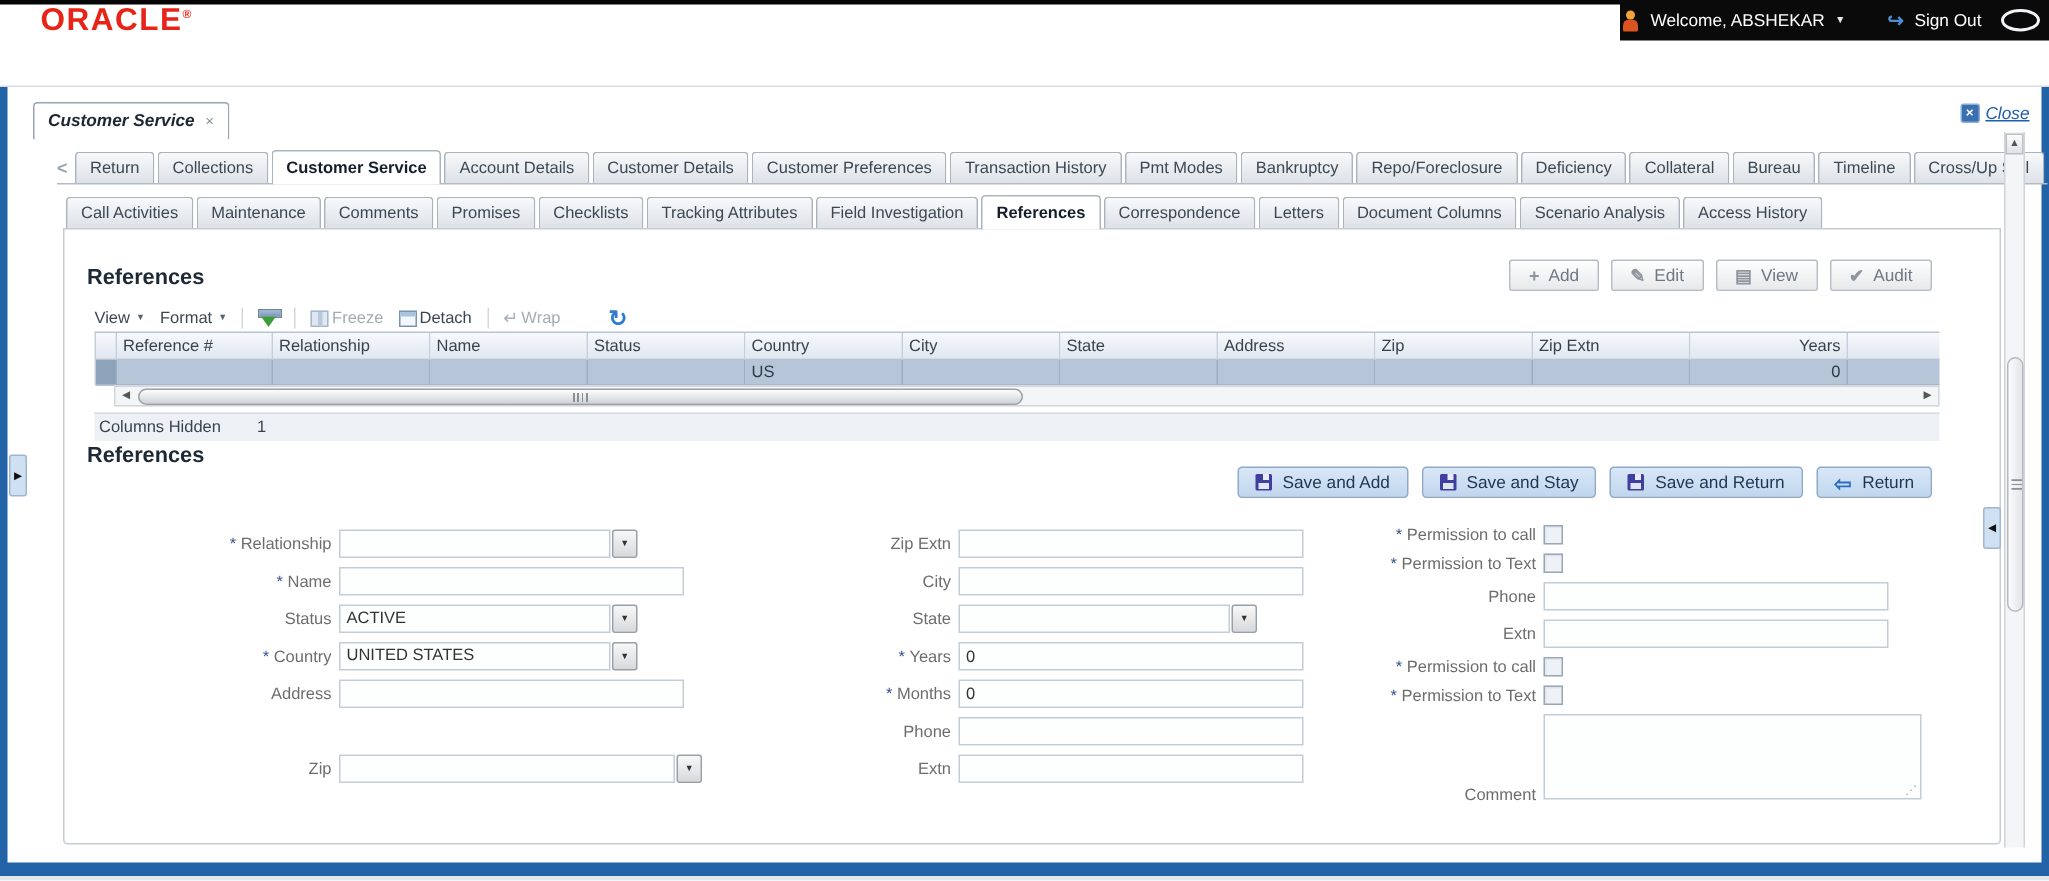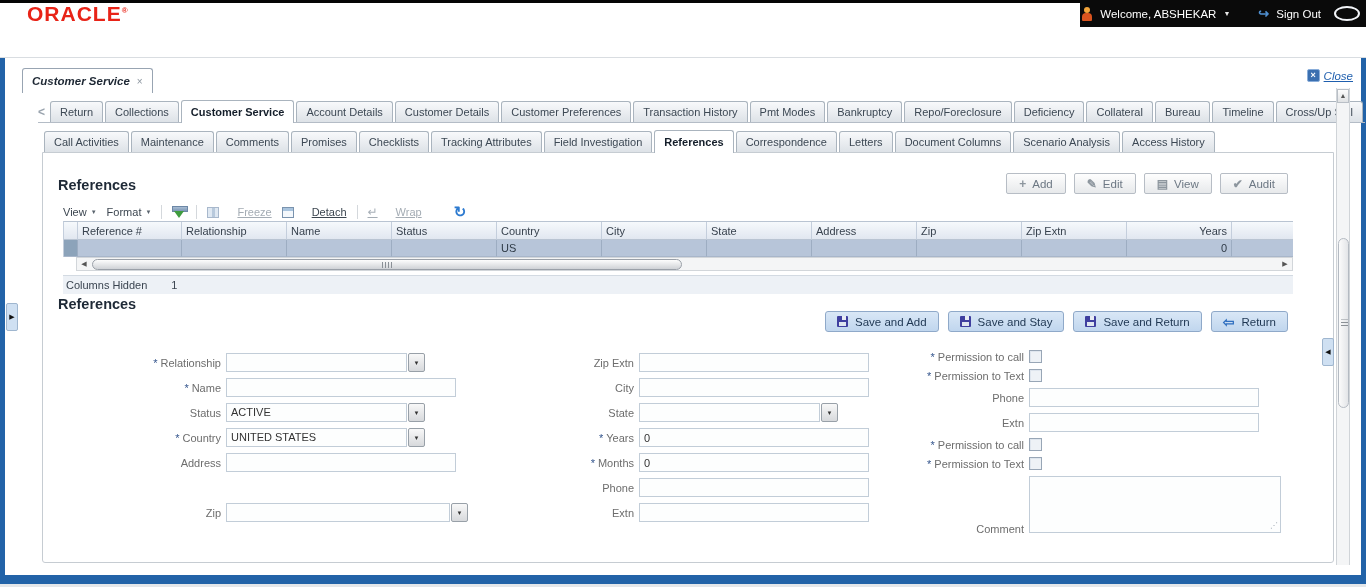--- a/index.html
+++ b/index.html
@@ -70,21 +70,21 @@
               background:linear-gradient(#fefefe,#e7e9eb); border:1px solid #b7bdc5; border-radius:2px;
               color:#6d7884; font-size:11.5px; cursor:pointer; }
   .btn-gray .ic { color:#8d969e; font-size:12px; font-weight:bold; }
 
   
   .toolbar { position:absolute; left:20px; top:50px; height:18px; display:flex; align-items:center;
              gap:10px; color:#3c4650; }
   .tb-menu { display:flex; align-items:center; gap:4px; cursor:pointer; }
   .tb-menu .caret-sm { font-size:6px; color:#5a646e; }
   .tb-sep { width:1px; height:14px; background:#d4d8dc; }
-  .tb-item { display:flex; align-items:center; gap:18px; cursor:pointer;text-decoration:underline; }
+  .tb-item { display:flex; align-items:center; gap:2px; cursor:pointer; }
   .tb-item.disabled { color:#a4acb4; cursor:default; }
   .qbe-icon { width:14px; height:13px; position:relative; cursor:pointer; }
   .qbe-icon::before { content:""; position:absolute; left:0; top:0; width:14px; height:4px;
                       background:linear-gradient(#a9bdd4,#7b96b5); border:1px solid #6c87a6; }
   .qbe-icon::after { content:""; position:absolute; left:2px; top:5px; width:0; height:0;
                      border-left:5px solid transparent; border-right:5px solid transparent;
                      border-top:7px solid #3f9c3f; }
   .freeze-icon { width:12px; height:11px; border:1px solid #a8b8cc; background:#dfe8f2; position:relative; }
   .freeze-icon::before { content:""; position:absolute; left:4px; top:0; width:3px; height:9px; background:#b8c9dc; }
   .detach-icon { width:12px; height:11px; border:1px solid #7a93ae; background:#f4f8fc; position:relative; }

